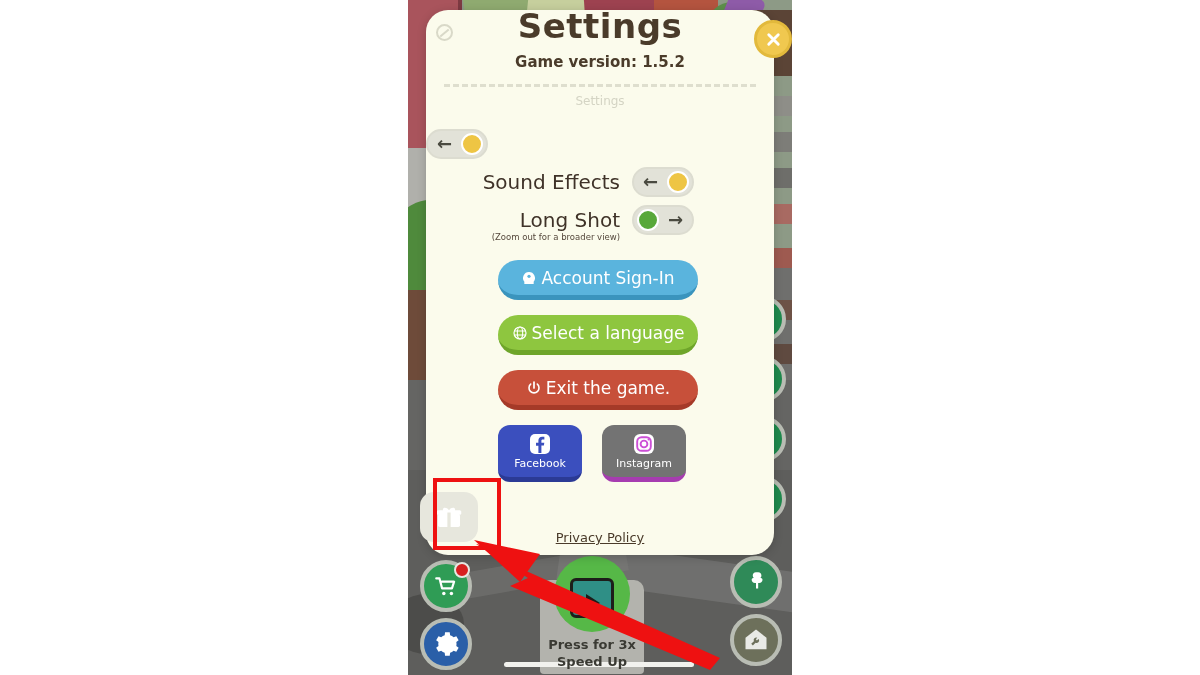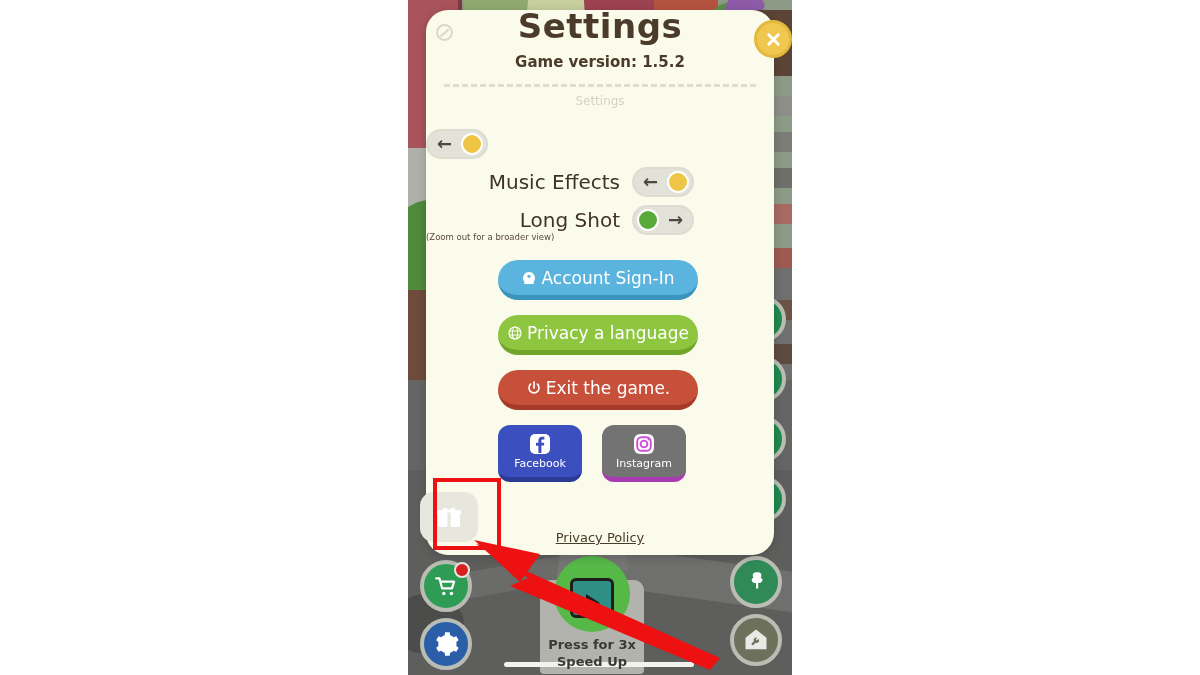--- a/index.html
+++ b/index.html
@@ -196,21 +196,21 @@
   #row-long    { top:193px; }
 
   .toggle-label {
     width:206px; text-align:right; padding-right:12px;
     font-family:"DejaVu Sans", sans-serif;
     font-size:20px; color:#3f3228;
     box-sizing:border-box;
   }
   .toggle-sub {
     position:absolute; top:222px; left:0; width:206px;
-    text-align:left; padding-right:12px;
+    text-align:right; padding-right:12px;
     font-family:"DejaVu Sans", sans-serif;
     font-size:8.5px; color:#55483c;
     box-sizing:border-box;
   }
   .switch {
     position:relative;
     width:62px; height:30px; border-radius:16px;
     background:#e2e2d8;
     border:2px solid #dcdcd0; box-sizing:border-box;
     cursor:pointer;
@@ -399,21 +399,21 @@
       <div id="tab-settings">Settings</div>
 
       <div class="toggle-row" id="row-music">
         <div class="switch">
           <span class="sw-arrow left">←</span>
           <div class="knob gold"></div>
         </div>
       </div>
 
       <div class="toggle-row" id="row-sfx">
-        <div class="toggle-label">Music Effects</div>
+        <div class="toggle-label">Sound Effects</div>
         <div class="switch">
           <span class="sw-arrow left">←</span>
           <div class="knob gold"></div>
         </div>
       </div>
 
       <div class="toggle-row" id="row-long">
         <div class="toggle-label">Long Shot</div>
         <div class="switch">
           <div class="knob green"></div>
@@ -433,21 +433,21 @@
       </div>
 
       <div class="action-btn" id="btn-language">
         <span class="btn-icon">
           <svg viewBox="0 0 24 24" width="16" height="16">
             <circle cx="12" cy="12" r="9" fill="none" stroke="#ffffff" stroke-width="1.8"></circle>
             <ellipse cx="12" cy="12" rx="4" ry="9" fill="none" stroke="#ffffff" stroke-width="1.6"></ellipse>
             <path d="M3.4 9h17.2M3.4 15h17.2" stroke="#ffffff" stroke-width="1.6"></path>
           </svg>
         </span>
-        <span>Privacy a language</span>
+        <span>Select a language</span>
       </div>
 
       <div class="action-btn" id="btn-exit">
         <span class="btn-icon">
           <svg viewBox="0 0 24 24" width="16" height="16">
             <path d="M12 3v9" stroke="#ffffff" stroke-width="2.6" stroke-linecap="round"></path>
             <path d="M7 6.2a7.5 7.5 0 1010 0" fill="none" stroke="#ffffff" stroke-width="2.4" stroke-linecap="round"></path>
           </svg>
         </span>
         <span>Exit the game.</span>

